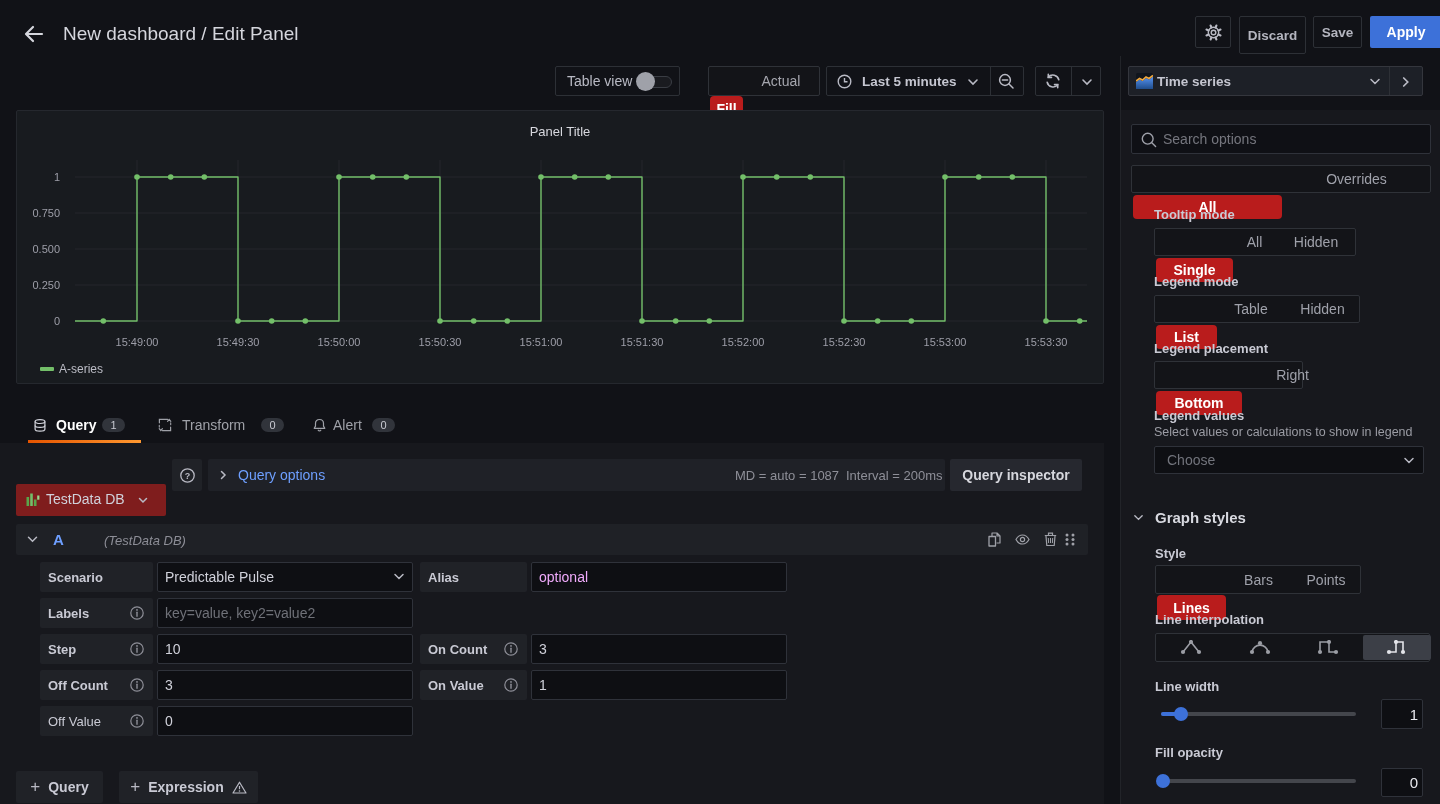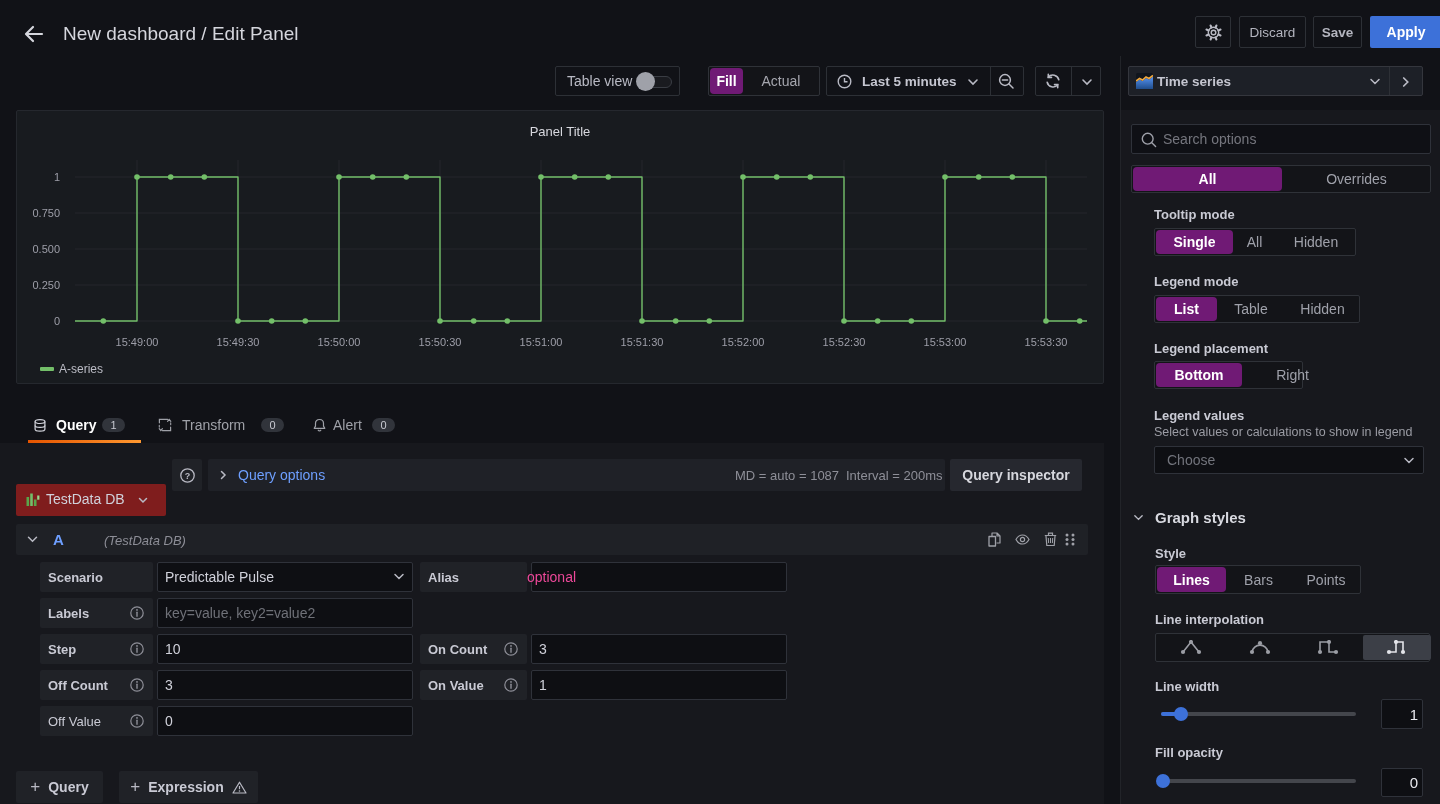--- a/index.html
+++ b/index.html
@@ -2,21 +2,21 @@
 <html><head>
 <meta charset="utf-8">
 <style>
   * { margin:0; padding:0; box-sizing:border-box; }
   html,body { width:1440px; height:804px; background:#111217; overflow:hidden;
     font-family:"Liberation Sans", sans-serif; }
   .abs { position:absolute; }
   #root { position:relative; width:1440px; height:804px; background:#111217; color:#ccccdc; }
   .bordered { border:1px solid #2d3036; border-radius:2px; }
   .seg-group { background:#131418; border:1px solid #2f3238; border-radius:2px; }
-  .seg-sel { background:#701a75; border-radius:4px; color:#ffffff; font-weight:700; }
+  .seg-sel { background:#b91c1c; border-radius:4px; color:#ffffff; font-weight:700;margin-top:28px; }
   .lbl { font-size:13px; font-weight:700; color:#c9cad4; }
   .flex { display:flex; align-items:center; }
   .input { background:#0e0f13; border:1px solid #2f323a; border-radius:2px;padding-left:24px; }
   .formlabel { background:#202227; border-radius:2px; }
 </style>
 </head>
 <body>
 <div id="root">
 
 <svg class="abs" style="left:24px;top:24px" width="20" height="20" viewBox="0 0 20 20">
@@ -26,21 +26,21 @@
 
 <div class="abs bordered flex" style="left:1195px;top:16px;width:36px;height:32px;justify-content:center">
   <svg width="17" height="17" viewBox="0 0 17 17">
     <g fill="none" stroke="#b9bac4" stroke-width="1.4">
       <circle cx="8.5" cy="8.5" r="2.3"></circle>
       <circle cx="8.5" cy="8.5" r="5.2"></circle>
       <path d="M13.40 10.53 L15.52 11.41 M10.53 13.40 L11.41 15.52 M6.47 13.40 L5.59 15.52 M3.60 10.53 L1.48 11.41 M3.60 6.47 L1.48 5.59 M6.47 3.60 L5.59 1.48 M10.53 3.60 L11.41 1.48 M13.40 6.47 L15.52 5.59" stroke-width="2.1" stroke-linecap="round"></path>
     </g>
   </svg>
 </div>
-<div class="abs bordered flex" style="left:1239px;top:16px;width:67px;height:32px;justify-content:center;font-size:13.5px;font-weight:400;color:#b4b5bf">Discard</div>
+<div class="abs bordered flex" style="left:1239px;top:16px;width:67px;height:38px;justify-content:center;font-size:13.5px;font-weight:700;color:#b4b5bf">Discard</div>
 <div class="abs bordered flex" style="left:1313px;top:16px;width:49px;height:32px;justify-content:center;font-size:13.5px;font-weight:700;color:#b4b5bf">Save</div>
 <div class="abs flex" style="left:1370px;top:16px;width:72px;height:32px;justify-content:center;background:#3d71d9;border-radius:2px;font-size:14px;font-weight:700;color:#ffffff">Apply</div>
 
 <div class="abs bordered flex" style="left:555px;top:66px;width:125px;height:30px">
   <span style="margin-left:11px;font-size:14px;color:#b9bac4">Table view</span>
   <span class="abs" style="left:84px;top:9px;width:32px;height:12px;background:#1a1b20;border:1px solid #3a3d44;border-radius:7px"></span>
   <span class="abs" style="left:80px;top:5px;width:19px;height:19px;background:#9fa1a9;border-radius:50%"></span>
 </div>
 <div class="abs seg-group" style="left:708px;top:66px;width:112px;height:30px">
   <span class="abs seg-sel flex" style="left:1px;top:1px;width:33px;height:26px;justify-content:center;font-size:14px">Fill</span>
@@ -243,21 +243,21 @@
 <div class="abs formlabel" style="left:40px;top:562px;width:113px;height:30px"></div>
     <div class="abs" style="left:48px;top:570px;font-size:13px;font-weight:700;color:#c9cad4">Scenario</div>
 <div class="abs input" style="left:157px;top:562px;width:256px;height:30px"></div>
     <div class="abs" style="left:165px;top:569px;font-size:14px;color:#d0d1da">Predictable Pulse</div>
     <svg class="abs" style="left:393px;top:573px" width="12" height="8" viewBox="0 0 12 8">
       <path d="M2 1.5 l4 4 4-4" fill="none" stroke="#b9bac4" stroke-width="1.5" stroke-linecap="round"></path>
     </svg>
 <div class="abs formlabel" style="left:420px;top:562px;width:107px;height:30px"></div>
     <div class="abs" style="left:428px;top:570px;font-size:13px;font-weight:700;color:#c9cad4">Alias</div>
 <div class="abs input" style="left:531px;top:562px;width:256px;height:30px"></div>
-    <div class="abs" style="left:527px;top:569px;font-size:14px;color:#ec4899">optional</div>
+    <div class="abs" style="left:539px;top:569px;font-size:14px;color:#f0abfc">optional</div>
 <div class="abs formlabel" style="left:40px;top:598px;width:113px;height:30px"></div>
     <div class="abs" style="left:48px;top:606px;font-size:13px;font-weight:700;color:#c9cad4">Labels</div>
     <svg class="abs" style="left:130px;top:606px" width="14" height="14" viewBox="0 0 14 14">
       <circle cx="7" cy="7" r="6.2" fill="none" stroke="#8e8f98" stroke-width="1.2"></circle>
       <circle cx="7" cy="3.9" r="0.9" fill="#8e8f98"></circle>
       <path d="M7 6.3 v4" stroke="#8e8f98" stroke-width="1.4" stroke-linecap="round"></path>
     </svg>
 <div class="abs input" style="left:157px;top:598px;width:256px;height:30px"></div>
     <div class="abs" style="left:165px;top:605px;font-size:14px;color:#6f7178">key=value, key2=value2</div>
 <div class="abs formlabel" style="left:40px;top:634px;width:113px;height:30px"></div>

